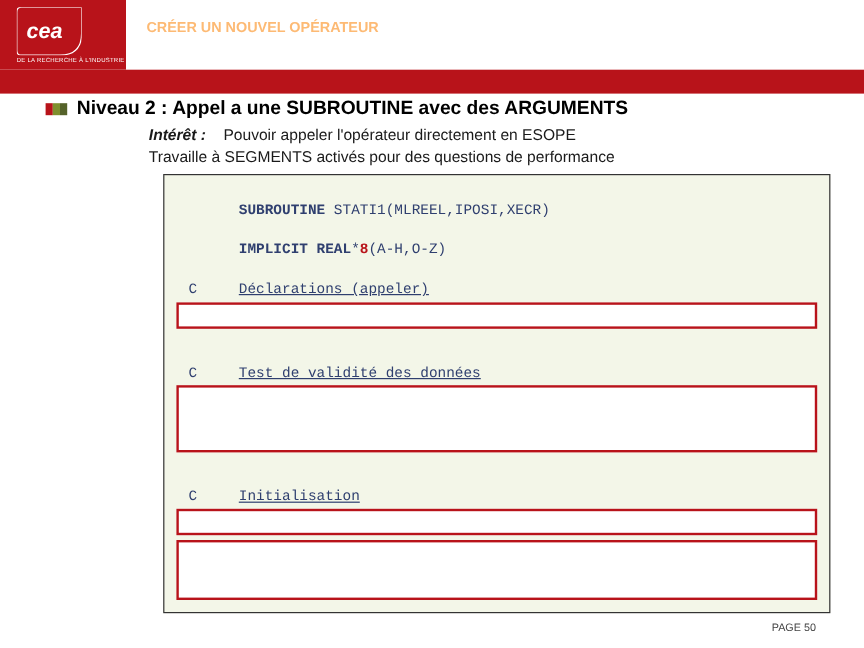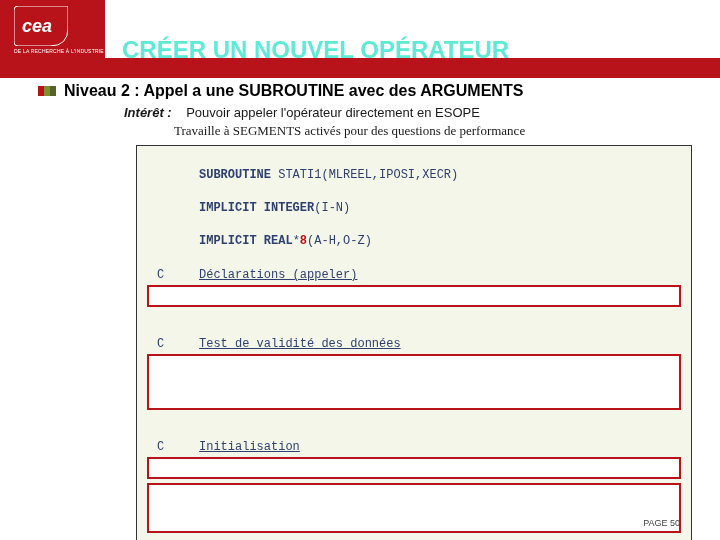--- a/index.html
+++ b/index.html
@@ -20,24 +20,24 @@
     position: absolute;
     left: 105px;
     top: 0;
     right: 0;
     height: 58px;
     background: #fff;
   }
   .title {
     position: absolute;
     left: 122px;
-    top: 36px;
-    font-size: 24px;
+    top: 16px;
+    font-size: 12px;
     font-weight: bold;
-    color: #5eead4;
+    color: #fdba74;
   }
   .redstrip {
     height: 20px;
     background: #b8131a;
   }
   .logo {
     position: absolute;
     left: 14px;
     top: 6px;
   }
@@ -80,22 +80,20 @@
     margin: 4px 0 0 110px;
     font-size: 13px;
     color: #1a1a1a;
     line-height: 1.35;
   }
   .interet-label {
     font-weight: bold;
     font-style: italic;
   }
   .interet-line2 {
-    margin-left: 50px;
-    font-family: Liberation Serif, serif;
   }
   .codebox {
     margin: 6px 0 0 122px;
     width: 556px;
     border: 1px solid #333;
     background: #f3f6e8;
     font-family: "Courier New", monospace;
     font-size: 12px;
     color: #2f3f6f;
     padding: 4px 0 6px 0;
@@ -165,21 +163,20 @@
 
   <div class="interet-row">
     <span class="interet-label">Intérêt :</span>
     <span>&nbsp;&nbsp;</span>
     <span>Pouvoir appeler l'opérateur directement en ESOPE</span>
     <div class="interet-line2">Travaille à SEGMENTS activés pour des questions de performance</div>
   </div>
 
   <div class="codebox">
     <div class="codeline indent"><span class="kw">SUBROUTINE</span><span> STATI1(MLREEL,IPOSI,XECR)</span></div>
-    <div class="codeline indent"><span class="kw">IMPLICIT</span><span> </span><span class="kw">INTEGER</span><span>(I-N)</span></div>
     <div class="codeline indent"><span class="kw">IMPLICIT</span><span> </span><span class="kw">REAL</span><span>*</span><span class="num">8</span><span>(A-H,O-Z)</span></div>
     <div class="codeline"><span class="c-col">C</span><span class="comment">Déclarations (appeler)</span></div>
     <div class="redarea"></div>
     <div class="gap"></div>
     <div class="codeline"><span class="c-col">C</span><span class="comment">Test de validité des données</span></div>
     <div class="redarea tall"></div>
     <div class="gap"></div>
     <div class="codeline"><span class="c-col">C</span><span class="comment">Initialisation</span></div>
     <div class="redarea"></div>
     <div class="redarea mid"></div>

